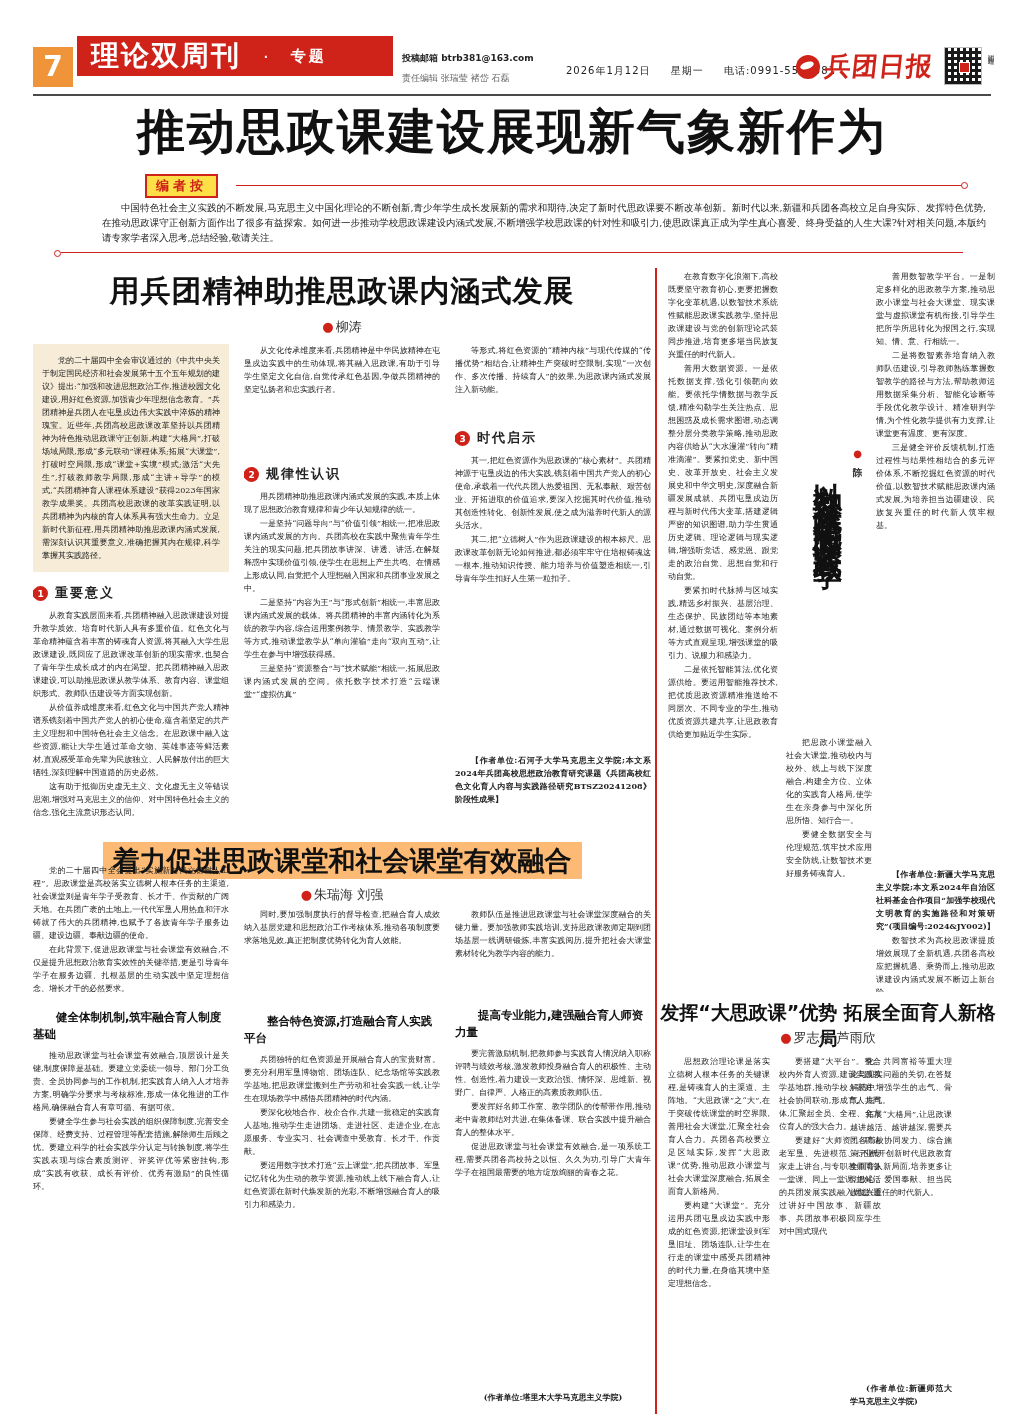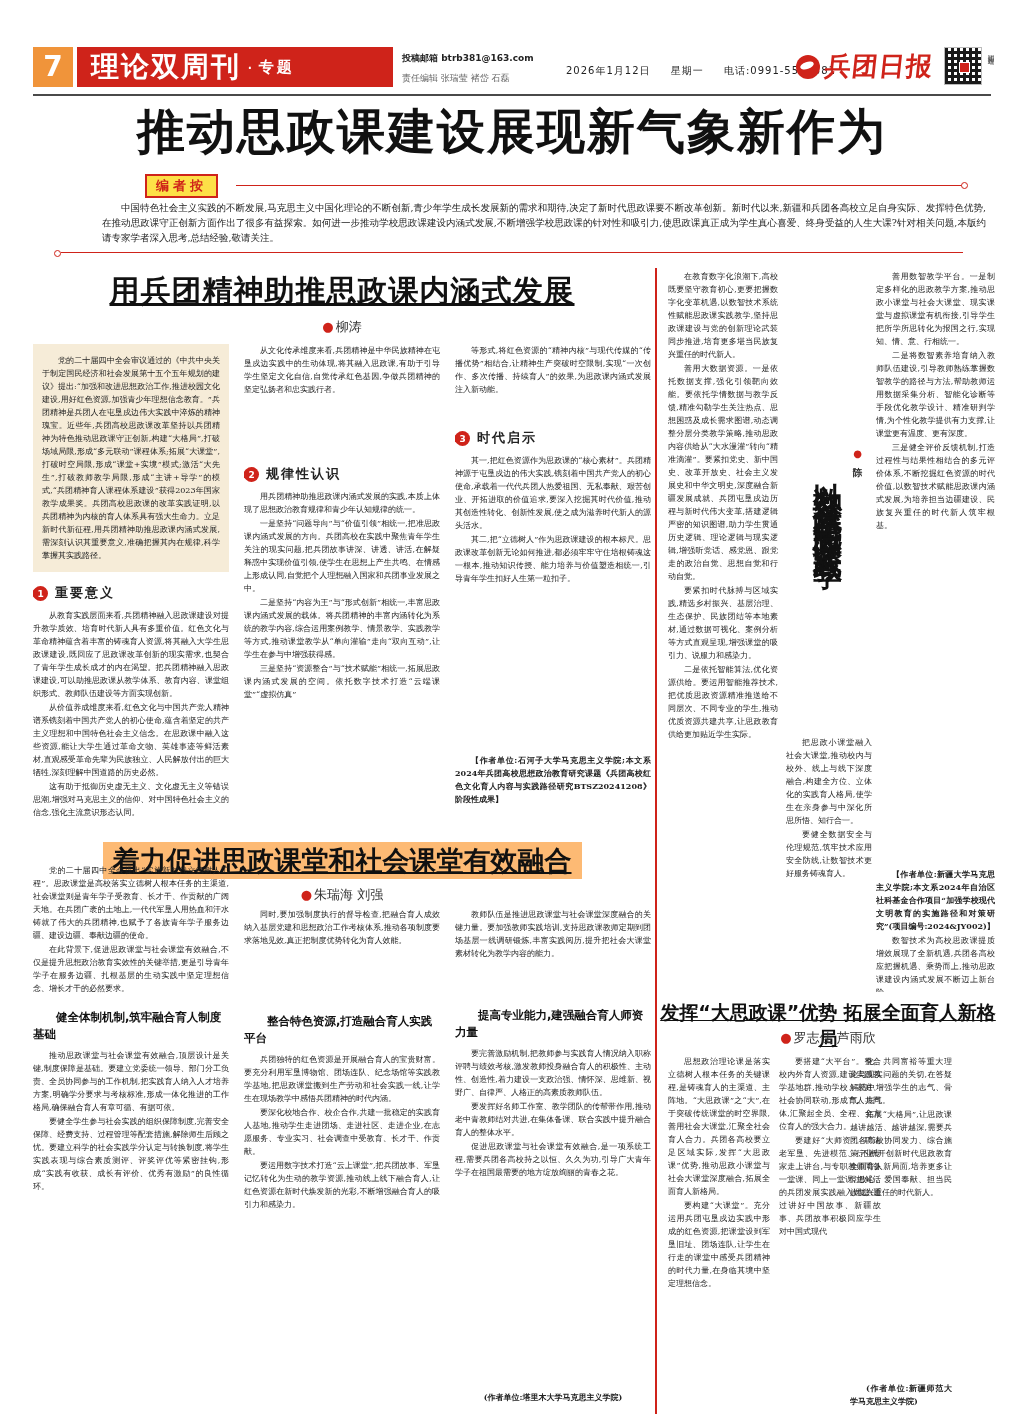--- a/index.html
+++ b/index.html
@@ -2,23 +2,23 @@
 <html><head>
 <meta charset="utf-8">
 <style>
   html,body{margin:0;padding:0;background:#e8e8e8;}
   .page{position:relative;width:1024px;height:1420px;background:#ffffff;overflow:hidden;
         font-family:"DejaVu Serif","Liberation Serif",serif;color:#1a1a1a;}
   .abs{position:absolute;}
   
   .pageno{left:33px;top:47px;width:40px;height:40px;background:#f0943a;color:#fff;
           font:bold 28px/40px "DejaVu Sans",sans-serif;text-align:center;}
-  .banner{left:77px;top:47px;width:316px;height:40px;background:#cf231a;color:#fff;
+  .banner{left:77px;top:36px;width:316px;height:40px;background:#cf231a;color:#fff;
           display:flex;align-items:center;padding-left:14px;box-sizing:border-box;
-          font-family:"DejaVu Sans",sans-serif;}
+          font-family:"DejaVu Sans",sans-serif;gap:16px;}
   .banner .big{font-size:28px;font-weight:900;letter-spacing:2px;}
   .banner .dot{font-size:18px;margin:0 6px;}
   .banner .sub{font-size:15px;font-weight:bold;letter-spacing:3px;}
   .contact{left:402px;top:52px;font-family:"DejaVu Sans",sans-serif;}
   .contact .l1{font-size:9px;font-weight:bold;color:#222;}
   .contact .l2{font-size:9px;color:#666;margin-top:7px;}
   .dateline{left:566px;top:64px;font-size:10px;color:#222;font-family:"DejaVu Sans",sans-serif;letter-spacing:1px;}
   .dateline span{margin-right:16px;}
   .logo{left:796px;top:49px;display:flex;align-items:center;}
   .logomark{width:24px;height:24px;border-radius:50%;background:#cf231a;position:relative;margin-right:5px;}
@@ -36,21 +36,21 @@
   .note-label{left:145px;top:174px;border:2px solid #cf231a;color:#cf231a;font:bold 13px/18px "DejaVu Sans",sans-serif;
               padding:1px 9px;letter-spacing:4px;background:#fde047;z-index:2;}
   .note-line-top{left:236px;top:185px;width:727px;height:1px;background:#cf231a;}
   .ring{width:5px;height:5px;border:1px solid #cf231a;border-radius:50%;background:#fff;}
   .ring-r{left:961px;top:182px;}
   .ring-l{left:54px;top:250px;}
   .note-text{left:102px;top:200px;width:884px;font-size:9.5px;line-height:15px;text-align:justify;text-indent:2em;color:#222;}
   .note-line-bot{left:61px;top:252px;width:902px;height:1px;background:#cf231a;}
   
   .vdiv{left:655px;top:268px;width:2px;height:1146px;background:#cf231a;}
-  .art-title{font-family:"DejaVu Sans",sans-serif;font-weight:900;color:#111;text-align:center;text-decoration:underline;}
+  .art-title{font-family:"DejaVu Sans",sans-serif;font-weight:900;color:#111;text-align:center;}
   .a1-title{left:33px;top:271px;width:618px;font-size:30px;letter-spacing:1px;}
   .a2-title{left:33px;top:843px;width:618px;font-size:27px;}
   .a2-title .hl{background:#fdba74;padding:3px 10px;}
   .r2-title{left:660px;top:1000px;width:336px;font-size:19px;}
   .byline{text-align:center;font-size:13px;color:#333;font-family:"DejaVu Sans",sans-serif;}
   .byline .dot,.v-author .dot{color:#cf231a;margin-right:2px;}
   .a1-byline{left:33px;top:318px;width:618px;}
   .a2-byline{left:33px;top:886px;width:618px;}
   .r2-byline{left:660px;top:1029px;width:336px;}
   .col{position:absolute;overflow:hidden;}

